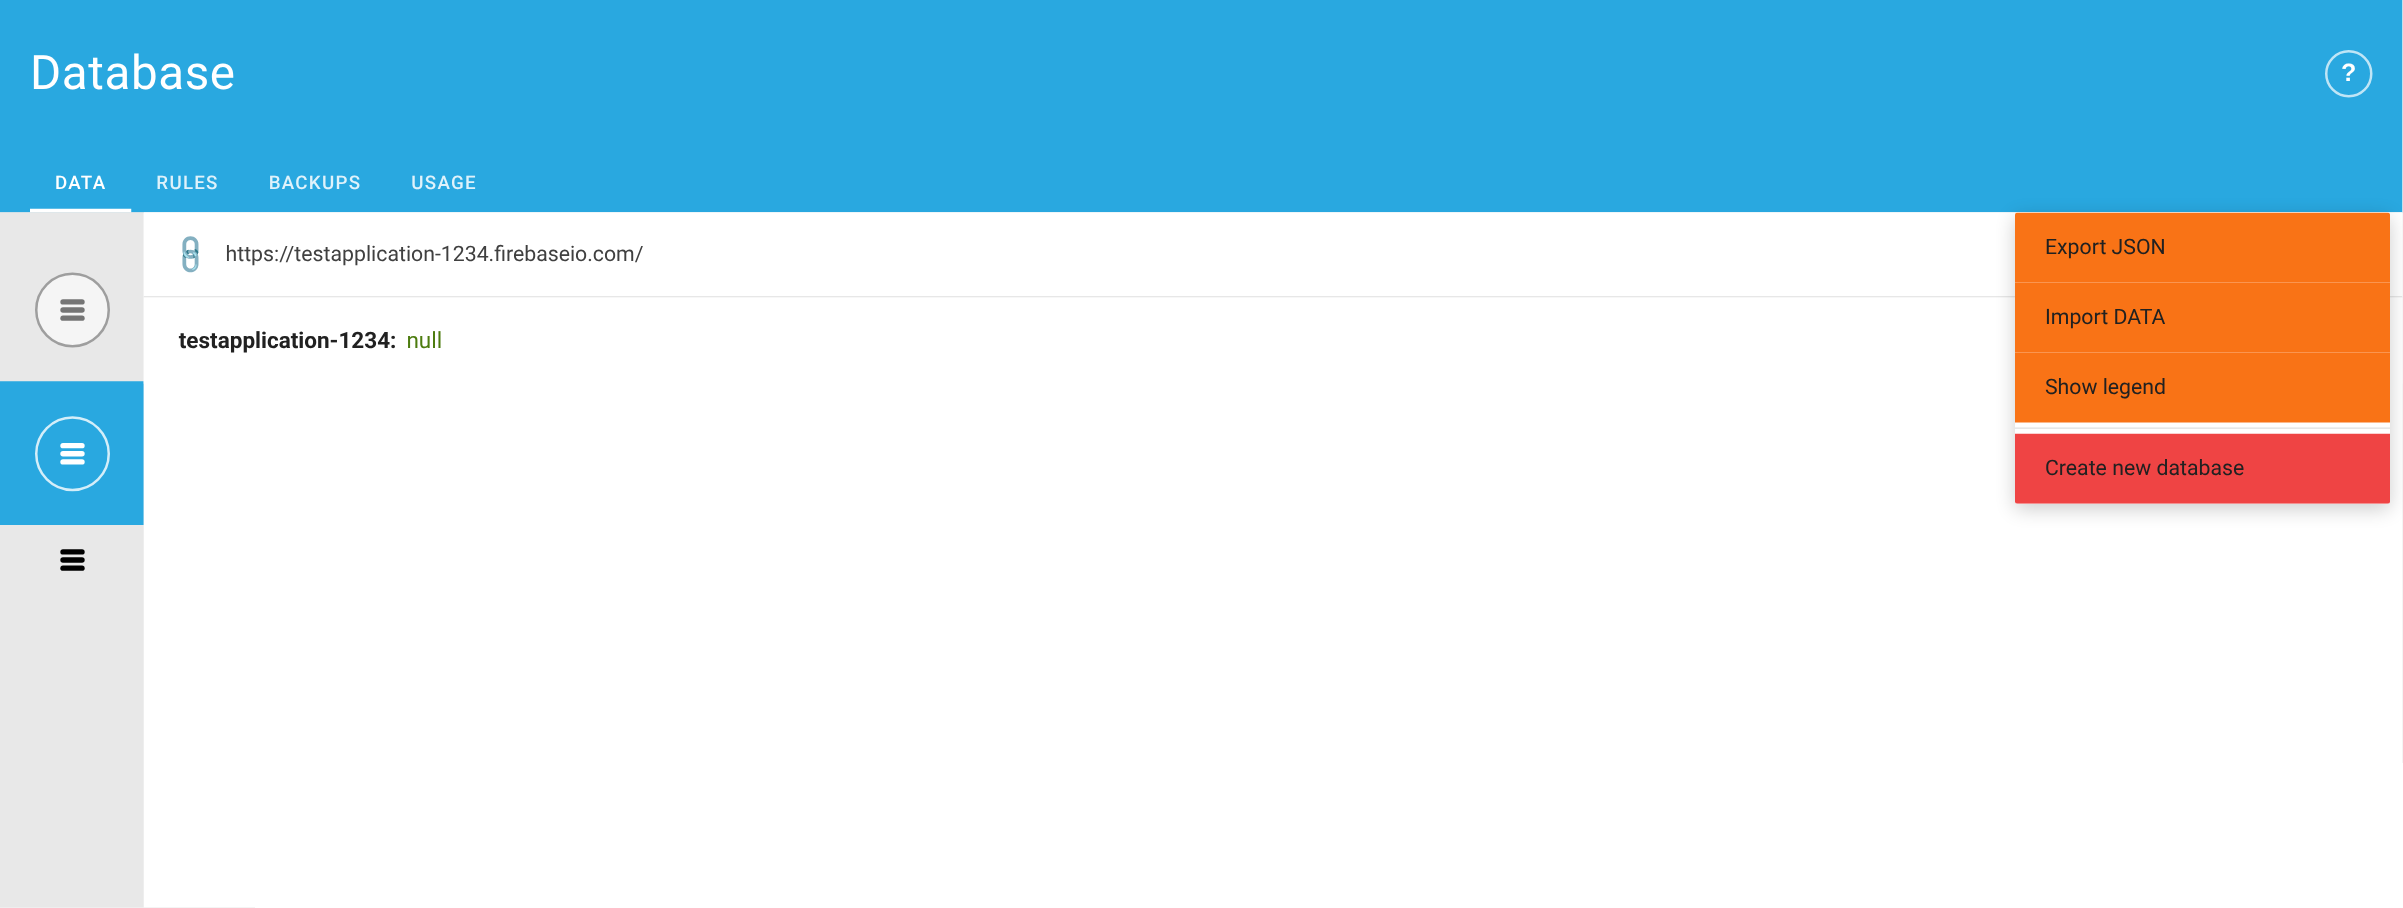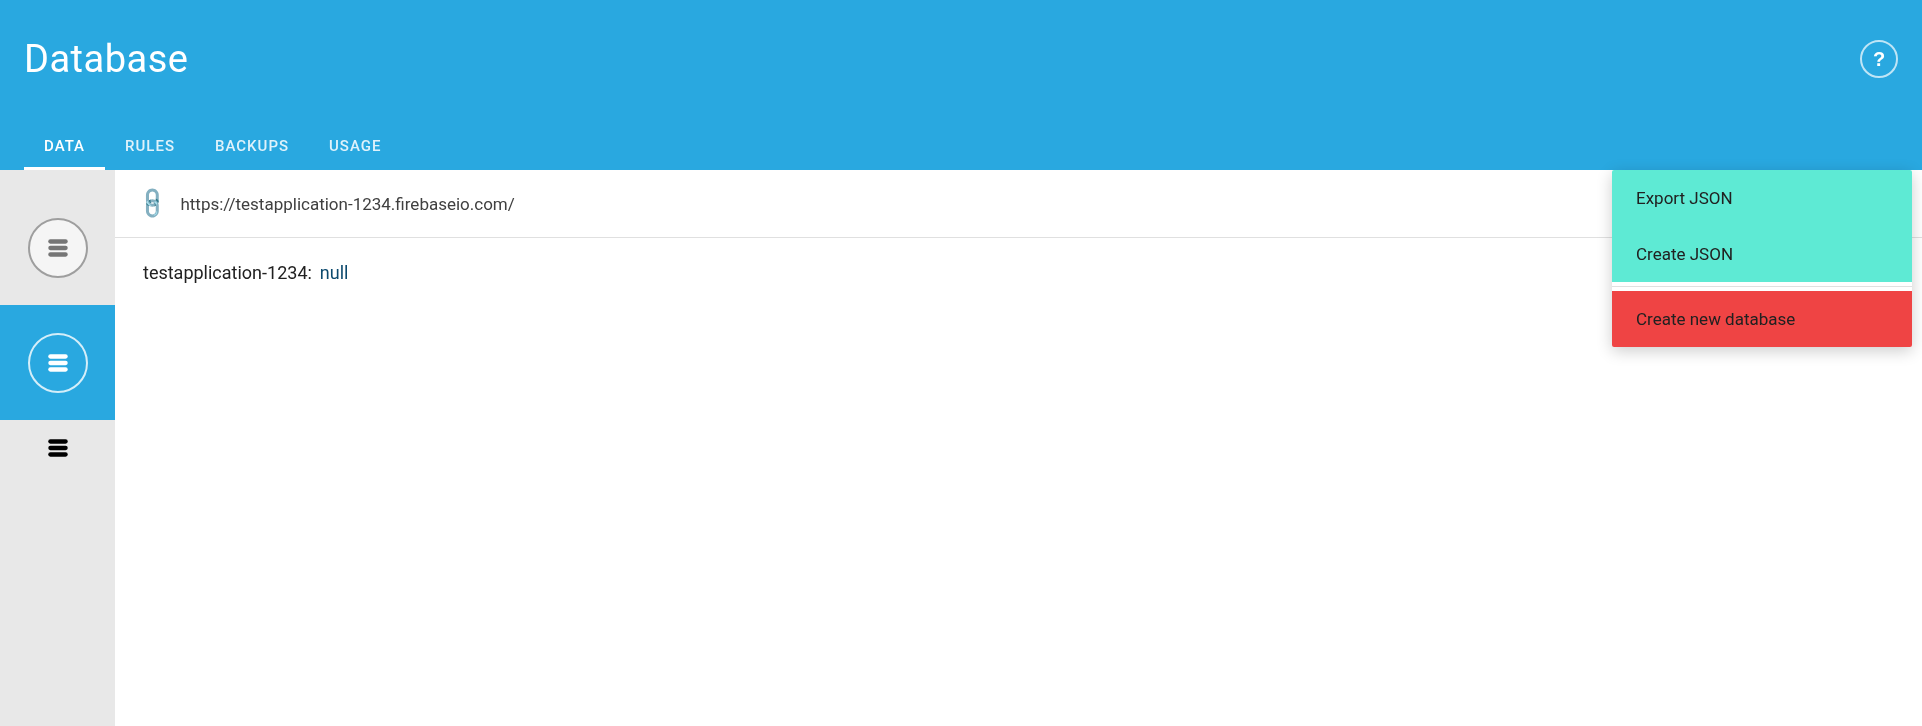--- a/index.html
+++ b/index.html
@@ -175,27 +175,27 @@
       color: #404040;
     }
 
     
     .data-row {
       padding: 24px 28px;
       background: #fff;
     }
     .data-key {
       font-size: 18px;
-      font-weight: 400;
+      font-weight: 700;
       color: #212121;
     }
     .data-value {
       font-size: 18px;
       font-weight: 400;
-      color: #0c4a6e;
+      color: #4d7c0f;
       margin-left: 4px;
     }
 
     
     .dropdown-menu {
       position: absolute;
       top: 0;
       right: 10px;
       width: 300px;
       background: #fff;
@@ -203,21 +203,21 @@
       border-radius: 2px;
       z-index: 100;
       overflow: hidden;
     }
     .dropdown-item {
       padding: 18px 24px;
       font-size: 17px;
       color: #212121;
       cursor: pointer;
       display: block;
-      background: #5eead4;
+      background: #f97316;
     }
     .dropdown-divider {
       height: 1px;
       background: #e0e0e0;
       margin: 4px 0;
     }
     .dropdown-item.highlighted {
       background: #ef4444;
     }
 
@@ -286,19 +286,20 @@
       <span class="url-text">https://testapplication-1234.firebaseio.com/</span>
     </div>
 
     <div class="data-row">
       <span class="data-key">testapplication-1234:</span>
       <span class="data-value"> null</span>
     </div>
 
     <div class="dropdown-menu">
       <div class="dropdown-item">Export JSON</div>
-      <div class="dropdown-item">Create JSON</div>
+      <div class="dropdown-item">Import DATA</div>
+      <div class="dropdown-item">Show legend</div>
       <div class="dropdown-divider"></div>
       <div class="dropdown-item highlighted">Create new database</div>
     </div>
   </div>
 
 </div>
 
 </body></html>

